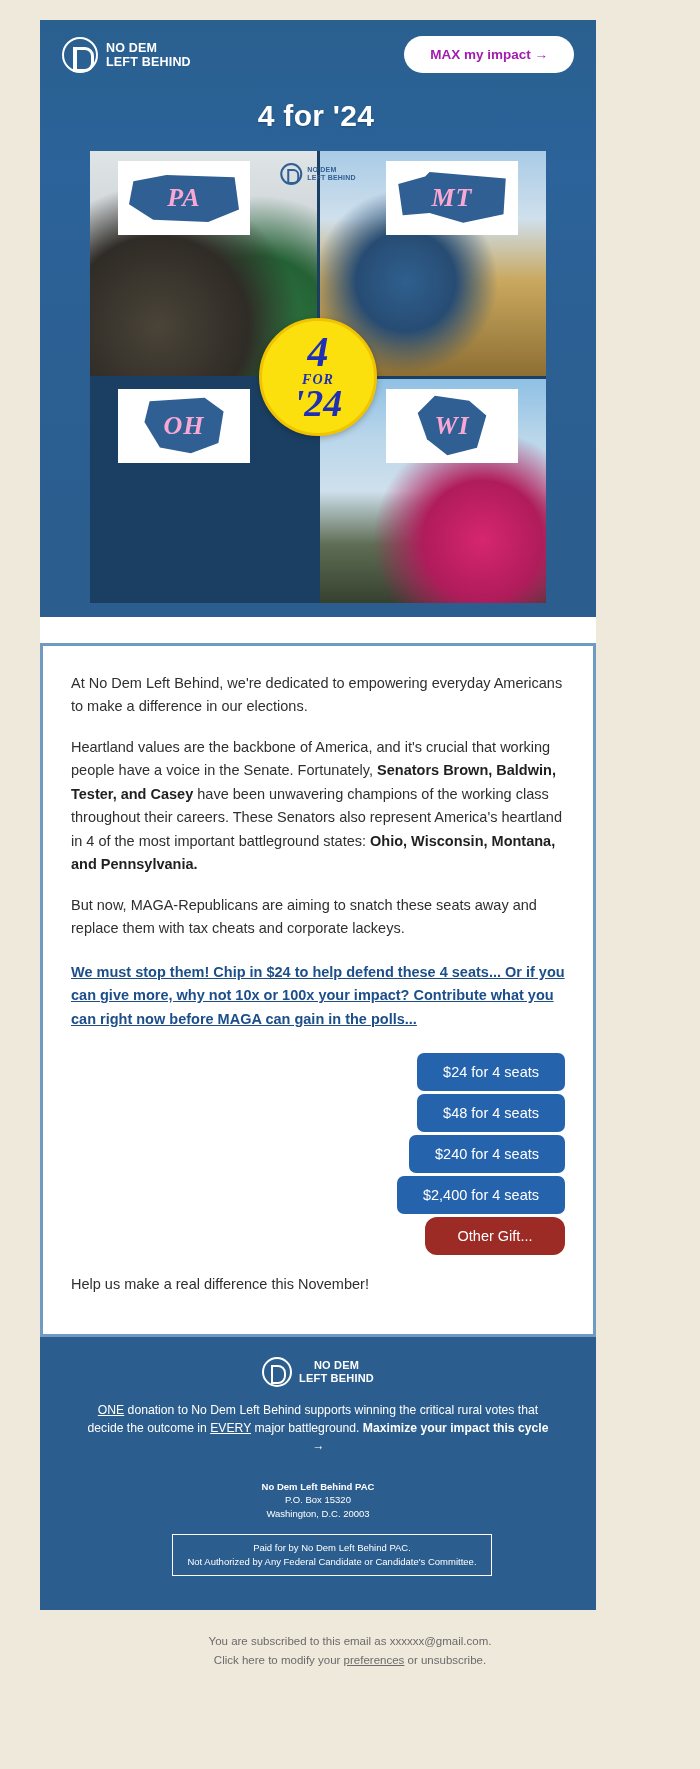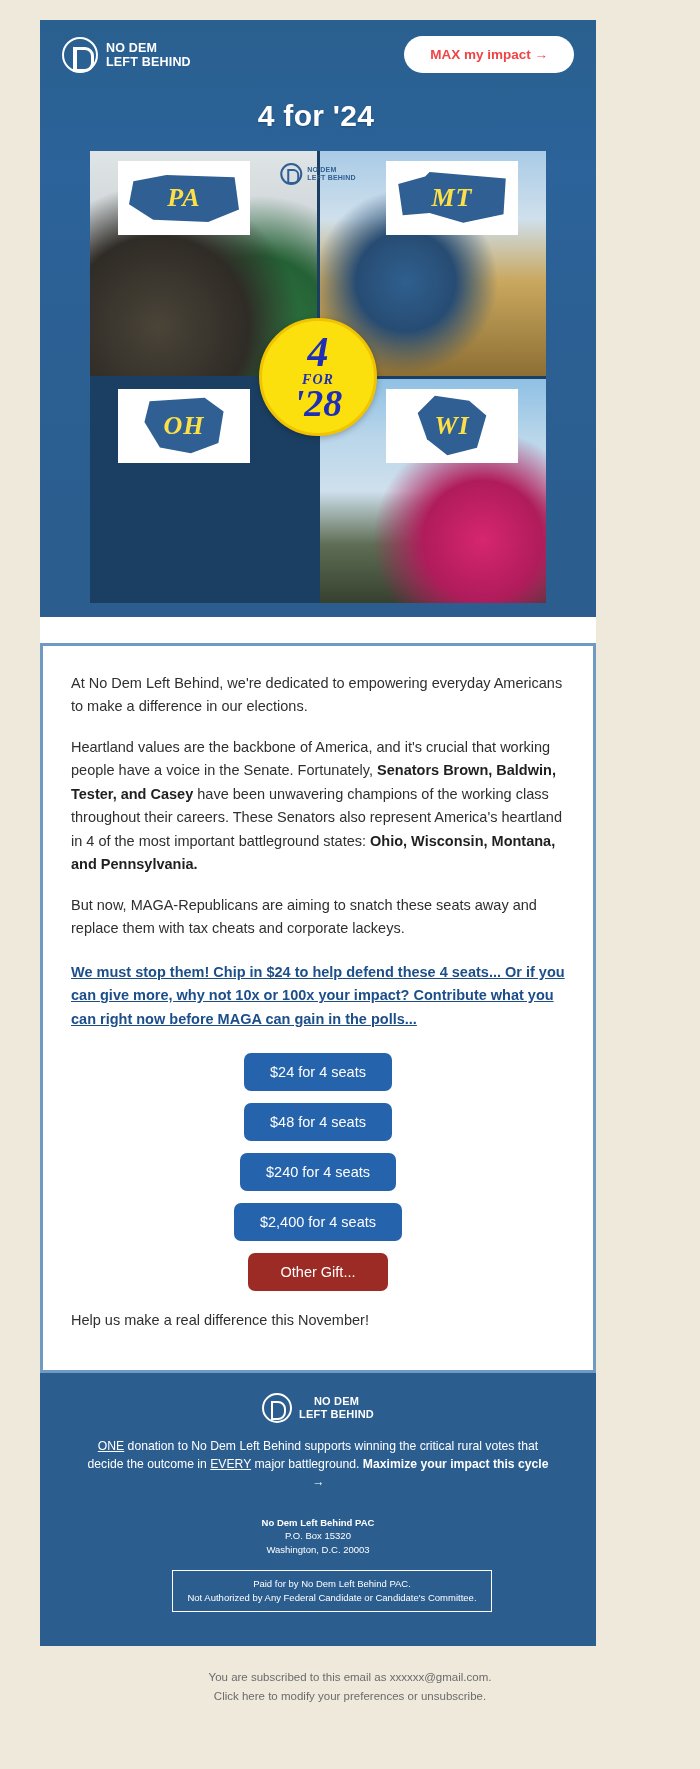--- a/index.html
+++ b/index.html
@@ -31,21 +31,21 @@
   .brand-mark::after {
     content:"";
     position:absolute; left:9px; top:8px;
     width:14px; height:19px;
     border:3px solid #fff;
     border-left: 4px solid #fff;
     border-radius: 0 9px 9px 0;
   }
   .brand-text { color:#fff; font-size: 12.5px; font-weight: bold; line-height: 1.12; letter-spacing:.2px; }
   .max-btn {
-    background:#ffffff; color:#ef4444; font-weight:bold; font-size:13.5px;
+    background:#ffffff; color:#a21caf; font-weight:bold; font-size:13.5px;
     border:none; border-radius:22px; padding:11px 26px; cursor:pointer;
     white-space: nowrap;
   }
   .hero-title {
     text-align:center; color:#fff; font-size:30px; font-weight:bold;
     letter-spacing:.3px; padding: 16px 4px 18px 0;
     text-shadow: 0 1px 2px rgba(0,0,0,.25);
   }
 
   
@@ -82,21 +82,21 @@
       radial-gradient(circle at 72% 72%, #d6266f 0%, #b01c5b 26%, rgba(0,0,0,0) 48%),
       linear-gradient(180deg,#8fc0e4 0%, #b9d6ea 26%, #cfe0ec 50%, #5e6d54 74%, #36402f 100%); }
 
   .state-card {
     position:absolute; top:10px; width:132px; height:74px;
     background:#ffffff; display:flex; align-items:center; justify-content:center;
   }
   .state-card.left  { left: 28px; }
   .state-card.right { right: 28px; }
   .state-shape {
-    background:#2f5f93; color:#fde047;
+    background:#2f5f93; color:#f9a8d4;
     display:flex; align-items:center; justify-content:center;
     font-size: 26px; font-weight: bold; font-style: italic;
     font-family:"Liberation Serif", serif;
     letter-spacing:1px;
   }
   .sh-pa { width:110px; height:52px; clip-path: polygon(4% 18%, 34% 6%, 96% 10%, 100% 72%, 72% 96%, 22% 92%, 0% 62%); }
   .sh-mt { width:112px; height:54px; clip-path: polygon(2% 24%, 26% 10%, 30% 2%, 98% 14%, 96% 80%, 60% 96%, 30% 78%, 6% 82%); }
   .sh-oh { width: 86px; height:58px; clip-path: polygon(10% 8%, 74% 2%, 96% 26%, 90% 80%, 58% 98%, 22% 88%, 4% 44%); }
   .sh-wi { width: 78px; height:62px; clip-path: polygon(28% 2%, 72% 10%, 94% 34%, 82% 86%, 44% 98%, 18% 72%, 6% 30%); }
 
@@ -130,26 +130,26 @@
   }
   .body-card p {
     color:#2f2f2f; font-size:14.5px; line-height:1.62; margin-bottom: 17px;
   }
   .body-card p b { color:#1f1f1f; }
   .cta-link {
     display:block; color:#1c4e8a; font-size:14.5px; font-weight:bold;
     line-height:1.62; text-decoration: underline; margin: 20px 0 22px 0;
     cursor:pointer;
   }
-  .donate-list { display:flex; flex-direction:column; align-items:center; gap:12px; margin: 4px 0 18px 0; }
+  .donate-list { display:flex; flex-direction:column; align-items:flex-end; gap:3px; margin: 4px 0 18px 0; }
   .donate-btn {
     background:#2563ac; color:#fff; border:none; border-radius:7px;
     font-size:14.5px; padding:11px 26px; cursor:pointer; min-width:140px;
   }
-  .donate-btn.other { background:#9c2b25; }
+  .donate-btn.other { background:#9c2b25;border-radius:12px; }
   .closing { color:#2f2f2f; font-size:14.5px; line-height:1.6; margin-top: 6px; }
 
   
   .footer {
     background:#2b5d8e; color:#ffffff; padding: 20px 40px 34px 40px; text-align:center;
   }
   .footer-brand { display:inline-flex; align-items:center; gap:7px; margin-bottom:14px; }
   .footer-brand .brand-mark { width:30px; height:30px; }
   .footer-brand .brand-mark::after { left:7px; top:6px; width:11px; height:15px; border-width:2.5px; border-radius:0 8px 8px 0; }
   .footer-brand .brand-text { font-size:11px; }
@@ -161,21 +161,21 @@
   .disclaimer {
     border:1px solid #ffffff; display:inline-block; padding:6px 14px;
     font-size:9.5px; line-height:1.45;margin-left:28px;
   }
 
   
   .subfooter {
     text-align:center; color:#6b6b6b; font-size:11.5px; line-height:1.7;
     padding: 22px 0 26px 0;
   }
-  .subfooter a { color:#6b6b6b; cursor:pointer; }
+  .subfooter a { color:#6b6b6b; text-decoration: underline; cursor:pointer; }
 </style>
 </head>
 <body>
 
 <div class="email-wrap">
 
   <div class="hero">
 
     <div class="hero-top">
       <div class="brand">
@@ -225,21 +225,21 @@
           <div class="brand-mark"></div>
           <div class="brand-text">
             <div>NO DEM</div>
             <div>LEFT BEHIND</div>
           </div>
         </div>
 
         <div class="badge">
           <div class="b4">4</div>
           <div class="bfor">FOR</div>
-          <div class="b24">'28</div>
+          <div class="b24">'24</div>
         </div>
 
       </div>
     </div>
   </div>
 
   <div class="hero-white-pad"></div>
 
   <div class="body-card">
 

